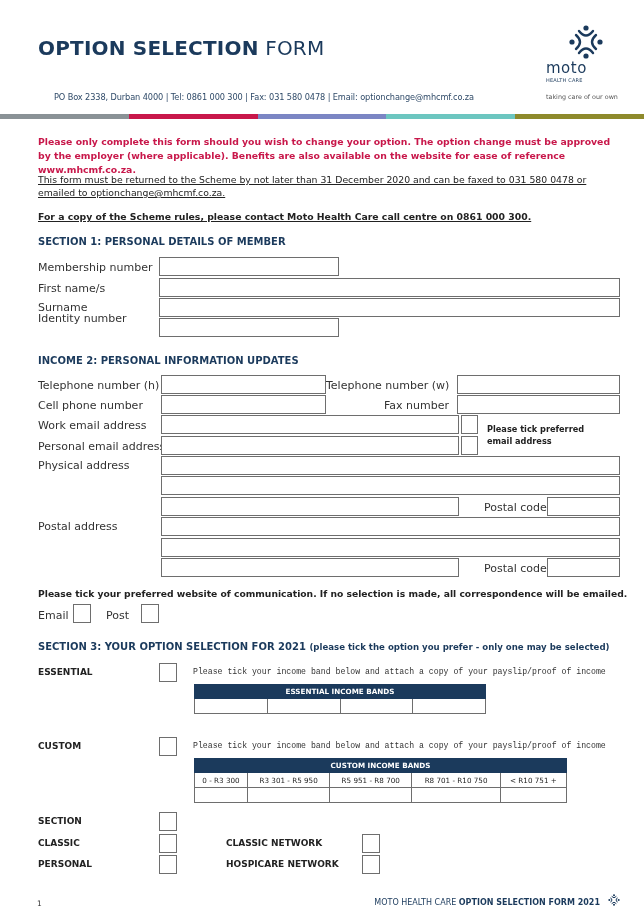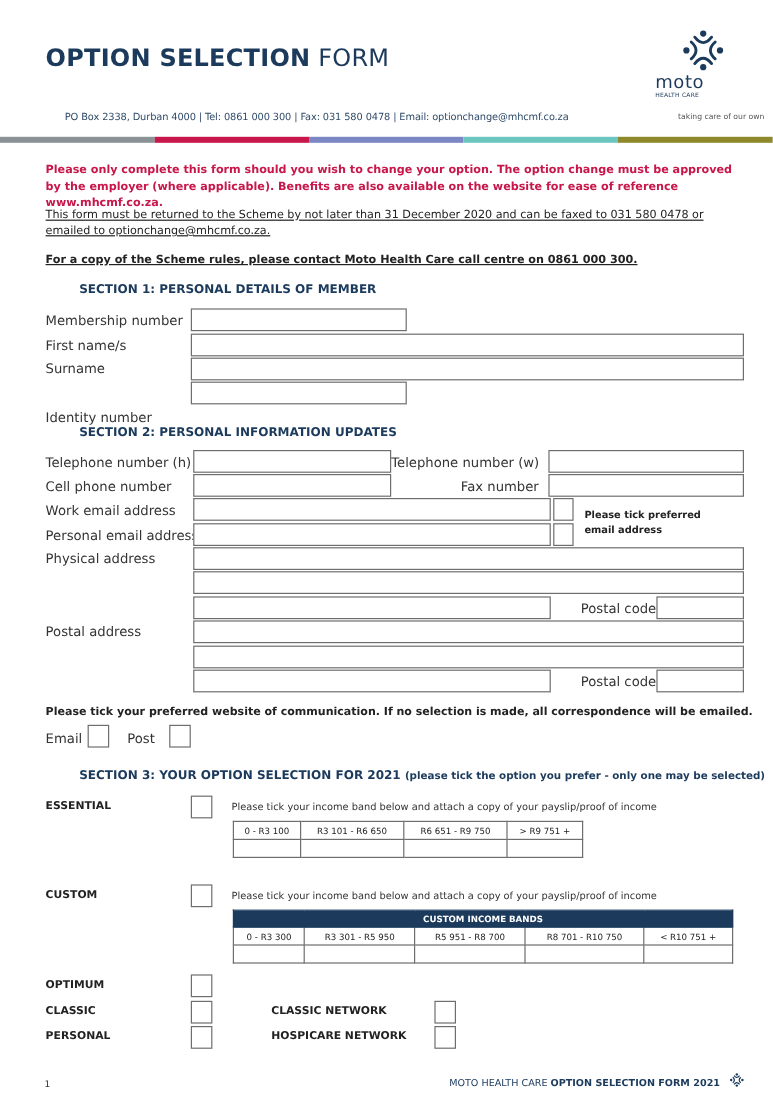--- a/index.html
+++ b/index.html
@@ -9,39 +9,39 @@
 
   .title { left: 38px; top: 36px; font-size: 20px; color: #1b3a5c; letter-spacing: 0.2px; white-space: nowrap; }
   .title b { font-weight: bold; }
   .title span.light { font-weight: normal; }
   .contact { left: 38px; top: 92px; font-size: 8.2px; color: #2f4a68; white-space: nowrap; letter-spacing: -0.1px; padding-left: 16px; }
 
   .logo { left: 546px; top: 24px; width: 80px; text-align: left; }
   .logo svg { display: block; margin: 0 auto; }
   .logo .brand { font-size: 15px; color: #1b3a5c; line-height: 15px; margin-top: 1px; letter-spacing: 0.5px; }
   .logo .sub { font-size: 5px; color: #1b3a5c; letter-spacing: 0.2px; margin-top: 1px; }
-  .logo .tag { font-size: 6.4px; color: #555; margin-top: 10px; white-space: nowrap; margin-left: 19px; }
+  .logo .tag { font-size: 6.4px; color: #555; margin-top: 10px; white-space: nowrap; }
 
   .stripe { left: 0; top: 114px; width: 644px; height: 5px; display: flex; }
   .stripe div { flex: 1; height: 5px; }
 
   .notice { left: 38px; top: 135px; width: 580px; font-size: 9.3px; font-weight: bold; color: #c8174a; line-height: 14px; }
   .para { left: 38px; width: 580px; font-size: 9.3px; color: #222; line-height: 13px; text-decoration: underline; }
   .para.bold { font-weight: bold; }
 
-  .sec { left: 38px; font-size: 10px; font-weight: bold; color: #1b3a5c; white-space: nowrap; margin-left: 28px; }
+  .sec { left: 38px; font-size: 10px; font-weight: bold; color: #1b3a5c; white-space: nowrap; }
   .sec .note { font-size: 8.6px; font-weight: bold; }
 
   .lbl { font-size: 11px; color: #333; white-space: nowrap; }
   .lbl.right { text-align: right; }
   .box { border: 1px solid #6e6e6e; background: #fff; }
   .chk { border: 1px solid #6e6e6e; background: #fff; }
 
   .optlbl { font-size: 9px; font-weight: bold; color: #222; white-space: nowrap; }
-  .hint { font-size: 8.2px; color: #333; white-space: nowrap; }
+  .hint { font-size: 8.2px; color: #333; white-space: nowrap; font-family: Liberation Mono, monospace; }
   .bold-hint { font-size: 8.2px; font-weight: bold; color: #222; line-height: 12px; }
 
   table.bands { border-collapse: collapse; position: absolute; }
   table.bands th { background: #1b3a5c; color: #fff; font-size: 7.2px; font-weight: bold; height: 14px; text-align: center; border: 1px solid #1b3a5c; }
   table.bands td { border: 1px solid #6e6e6e; font-size: 7.2px; height: 15px; text-align: center; color: #222; white-space: nowrap; }
 
   .footer-page { left: 37px; top: 899px; font-size: 7.5px; color: #333; }
   .footer-title { right: 40px; top: 898px; font-size: 8px; color: #1b3a5c; white-space: nowrap; }
   .footer-title b { font-weight: bold; }
   .footer-icon { left: 608px; top: 894px; }
@@ -84,24 +84,24 @@
 
 <div class="abs lbl" style="left:38px;top:261px;">Membership number</div>
 <div class="abs box" style="left:159px;top:257px;width:180px;height:19px;"></div>
 
 <div class="abs lbl" style="left:38px;top:282px;">First name/s</div>
 <div class="abs box" style="left:159px;top:278px;width:461px;height:19px;"></div>
 
 <div class="abs lbl" style="left:38px;top:301px;">Surname</div>
 <div class="abs box" style="left:159px;top:298px;width:461px;height:19px;"></div>
 
-<div class="abs lbl" style="left:38px;top:342px;">Identity number</div>
+<div class="abs lbl" style="left:38px;top:312px;">Identity number</div>
 <div class="abs box" style="left:159px;top:318px;width:180px;height:19px;"></div>
 
-<div class="abs sec" style="top:355px;">SECTION 2: PERSONAL INFORMATION UPDATES</div>
+<div class="abs sec" style="top:355px;">INCOME 2: PERSONAL INFORMATION UPDATES</div>
 
 <div class="abs lbl" style="left:38px;top:379px;">Telephone number (h)</div>
 <div class="abs box" style="left:161px;top:375px;width:165px;height:19px;"></div>
 <div class="abs lbl right" style="left:326px;top:379px;width:123px;">Telephone number (w)</div>
 <div class="abs box" style="left:457px;top:375px;width:163px;height:19px;"></div>
 
 <div class="abs lbl" style="left:38px;top:399px;">Cell phone number</div>
 <div class="abs box" style="left:161px;top:395px;width:165px;height:19px;"></div>
 <div class="abs lbl right" style="left:326px;top:399px;width:123px;">Fax number</div>
 <div class="abs box" style="left:457px;top:395px;width:163px;height:19px;"></div>
@@ -136,39 +136,36 @@
 <div class="abs lbl" style="left:106px;top:609px;">Post</div>
 <div class="abs chk" style="left:141px;top:604px;width:18px;height:19px;"></div>
 
 <div class="abs sec" style="top:641px;"><span>SECTION 3: YOUR OPTION SELECTION FOR 2021</span> <span class="note">(please tick the option you prefer - only one may be selected)</span></div>
 
 <div class="abs optlbl" style="left:38px;top:667px;">ESSENTIAL</div>
 <div class="abs chk" style="left:159px;top:663px;width:18px;height:19px;"></div>
 <div class="abs hint" style="left:193px;top:667px;">Please tick your income band below and attach a copy of your payslip/proof of income</div>
 <table class="bands" style="left:194px;top:684px;width:292px;">
   <tbody>
-  <tr>
-    <td>0 - R3 100</td>
-    <td>R3 101 - R6 650</td>
-    <td>R6 651 - R9 750</td>
-    <td>&gt; R9 751 +</td>
-  </tr>
+      <tr>
+        <th colspan="4">ESSENTIAL INCOME BANDS</th>
+      </tr>
   <tr>
     <td></td>
     <td></td>
     <td></td>
     <td></td>
   </tr>
 </tbody>
   </table>
 
 <div class="abs optlbl" style="left:38px;top:741px;">CUSTOM</div>
 <div class="abs chk" style="left:159px;top:737px;width:18px;height:19px;"></div>
 <div class="abs hint" style="left:193px;top:741px;">Please tick your income band below and attach a copy of your payslip/proof of income</div>
-<table class="bands" style="left:194px;top:758px;width:417px;">
+<table class="bands" style="left:194px;top:758px;width:373px;">
   <tbody>
       <tr>
         <th colspan="5">CUSTOM INCOME BANDS</th>
       </tr>
   <tr>
     <td>0 - R3 300</td>
     <td>R3 301 - R5 950</td>
     <td>R5 951 - R8 700</td>
     <td>R8 701 - R10 750</td>
     <td>&lt; R10 751 +</td>
@@ -176,21 +173,21 @@
   <tr>
     <td></td>
     <td></td>
     <td></td>
     <td></td>
     <td></td>
   </tr>
 </tbody>
   </table>
 
-<div class="abs optlbl" style="left:38px;top:816px;">OPTIMUM</div>
+<div class="abs optlbl" style="left:38px;top:816px;">SECTION</div>
 <div class="abs chk" style="left:159px;top:812px;width:18px;height:19px;"></div>
 
 <div class="abs optlbl" style="left:38px;top:838px;">CLASSIC</div>
 <div class="abs chk" style="left:159px;top:834px;width:18px;height:19px;"></div>
 <div class="abs optlbl" style="left:226px;top:838px;">CLASSIC NETWORK</div>
 <div class="abs chk" style="left:362px;top:834px;width:18px;height:19px;"></div>
 
 <div class="abs optlbl" style="left:38px;top:859px;">PERSONAL</div>
 <div class="abs chk" style="left:159px;top:855px;width:18px;height:19px;"></div>
 <div class="abs optlbl" style="left:226px;top:859px;">HOSPICARE NETWORK</div>

